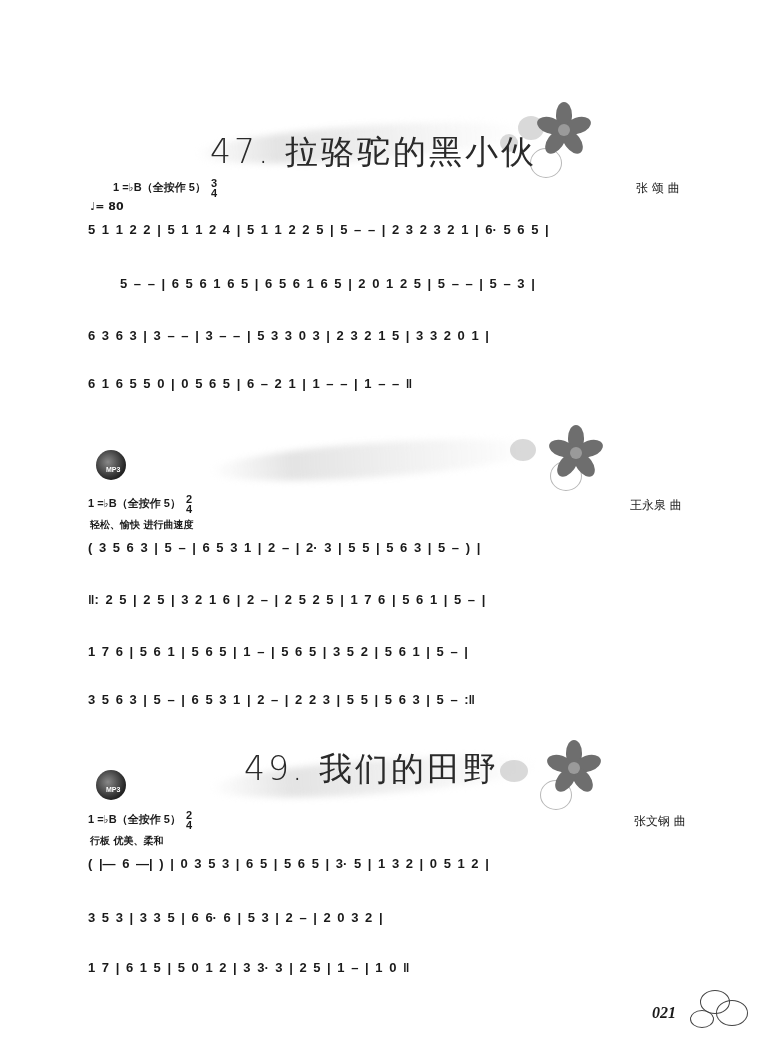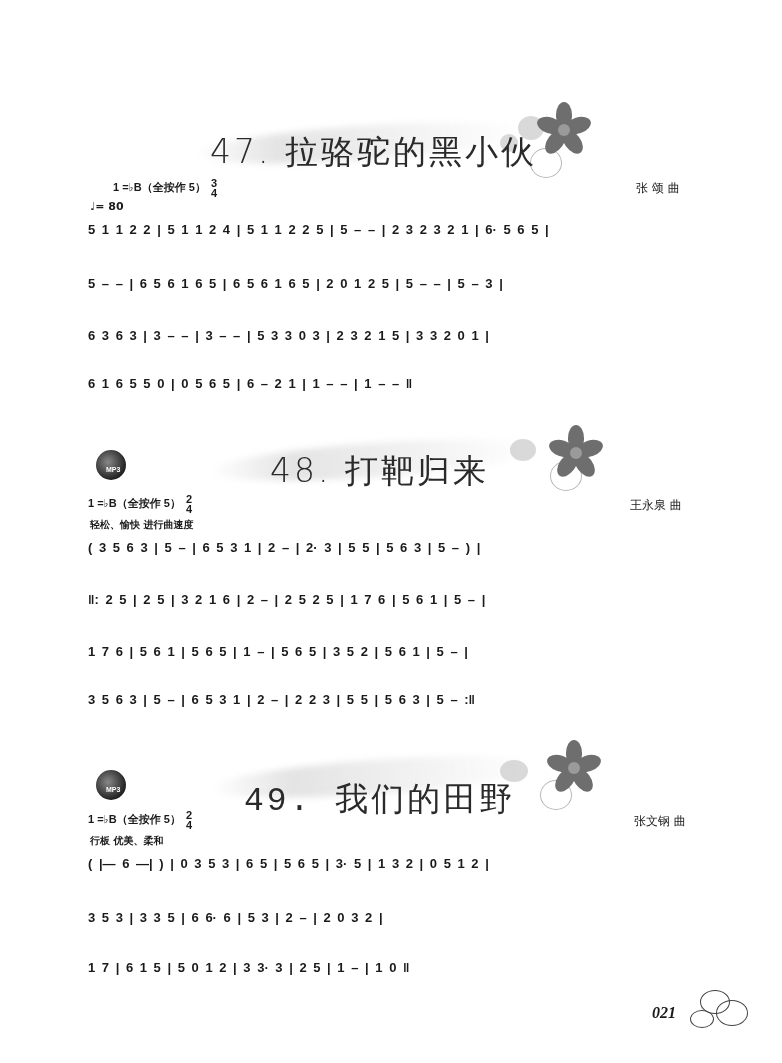--- a/index.html
+++ b/index.html
@@ -43,21 +43,21 @@
 </div>
 <div class="meta" style="left:88px;top:178px;margin-left:25px;">
   <span>1 =♭B（全按作 5）</span>
   <span class="frac"><span>3</span><br><span>4</span></span>
 </div>
 <div class="composer" style="left:636px;top:180px;">张 颂 曲</div>
 <div class="tempo" style="left:90px;top:200px;font-size:11px;">♩= 80</div>
 <div class="line" style="top:218px;">
     <span class="txt">5 1  1 2  2 | 5 1  1 2  4 | 5 1  1 2  2 5 | 5  –  – | 2 3  2 3  2 1 | 6·  5 6 5 |</span>
   </div>
-<div class="line" style="top:272px;">
+<div class="line" style="top:272px;margin-left:32px;">
     <span class="txt">5  –  – | 6 5 6 1 6 5 | 6 5 6 1 6 5 | 2 0  1  2 5 | 5  –  – | 5  –  3 |</span>
   </div>
 <div class="line" style="top:324px;">
     <span class="txt">6  3 6  3 | 3  –  – | 3  –  – | 5 3  3 0  3 | 2 3  2 1  5 | 3 3  2 0  1 |</span>
   </div>
 <div class="line" style="top:372px;">
     <span class="txt">6 1 6 5 5 0 | 0  5  6 5 | 6  –  2 1 | 1  –  – | 1  –  – ‖</span>
   </div>
 
 <div class="mp3" style="left:96px;top:450px;">
@@ -68,21 +68,20 @@
   <div class="blob" style="left:300px;top:14px;width:26px;height:22px;"></div>
   <div class="swirl" style="left:340px;top:36px;width:30px;height:28px;"></div>
   <div class="flower" style="left:338px;top:0px;">
     <span style="transform:rotate(0deg)"></span>
       <span style="transform:rotate(72deg)"></span>
       <span style="transform:rotate(144deg)"></span>
       <span style="transform:rotate(216deg)"></span>
       <span style="transform:rotate(288deg)"></span>
       <span class="c"></span>
   </div>
-  <div class="title" style="left:60px;top:24px;">48. 打靶归来</div>
 </div>
 <div class="meta" style="left:88px;top:494px;">
   <span>1 =♭B（全按作 5）</span>
   <span class="frac"><span>2</span><br><span>4</span></span>
 </div>
 <div class="composer" style="left:630px;top:497px;">王永泉  曲</div>
 <div class="tempo" style="left:90px;top:518px;">轻松、愉快  进行曲速度</div>
 <div class="line" style="top:536px;">
     <span class="txt">( 3 5 6 3 | 5  – | 6 5 3 1 | 2  – | 2·  3 | 5  5 | 5 6  3 | 5  – ) |</span>
   </div>
@@ -104,21 +103,21 @@
   <div class="blob" style="left:290px;top:18px;width:28px;height:22px;"></div>
   <div class="swirl" style="left:330px;top:38px;width:30px;height:28px;"></div>
   <div class="flower" style="left:336px;top:-2px;">
     <span style="transform:rotate(0deg)"></span>
       <span style="transform:rotate(72deg)"></span>
       <span style="transform:rotate(144deg)"></span>
       <span style="transform:rotate(216deg)"></span>
       <span style="transform:rotate(288deg)"></span>
       <span class="c"></span>
   </div>
-  <div class="title" style="left:34px;top:35px;font-family:Liberation Mono, monospace;">49. 我们的田野</div>
+  <div class="title" style="left:34px;top:5px;">49. 我们的田野</div>
 </div>
 <div class="meta" style="left:88px;top:810px;">
   <span>1 =♭B（全按作 5）</span>
   <span class="frac"><span>2</span><br><span>4</span></span>
 </div>
 <div class="composer" style="left:634px;top:813px;">张文钢 曲</div>
 <div class="tempo" style="left:90px;top:834px;">行板  优美、柔和</div>
 <div class="line" style="top:852px;">
     <span class="txt">( |— 6 —| ) | 0 3  5 3 | 6  5 | 5  6 5 | 3·  5 | 1 3  2 | 0 5  1 2 |</span>
   </div>

